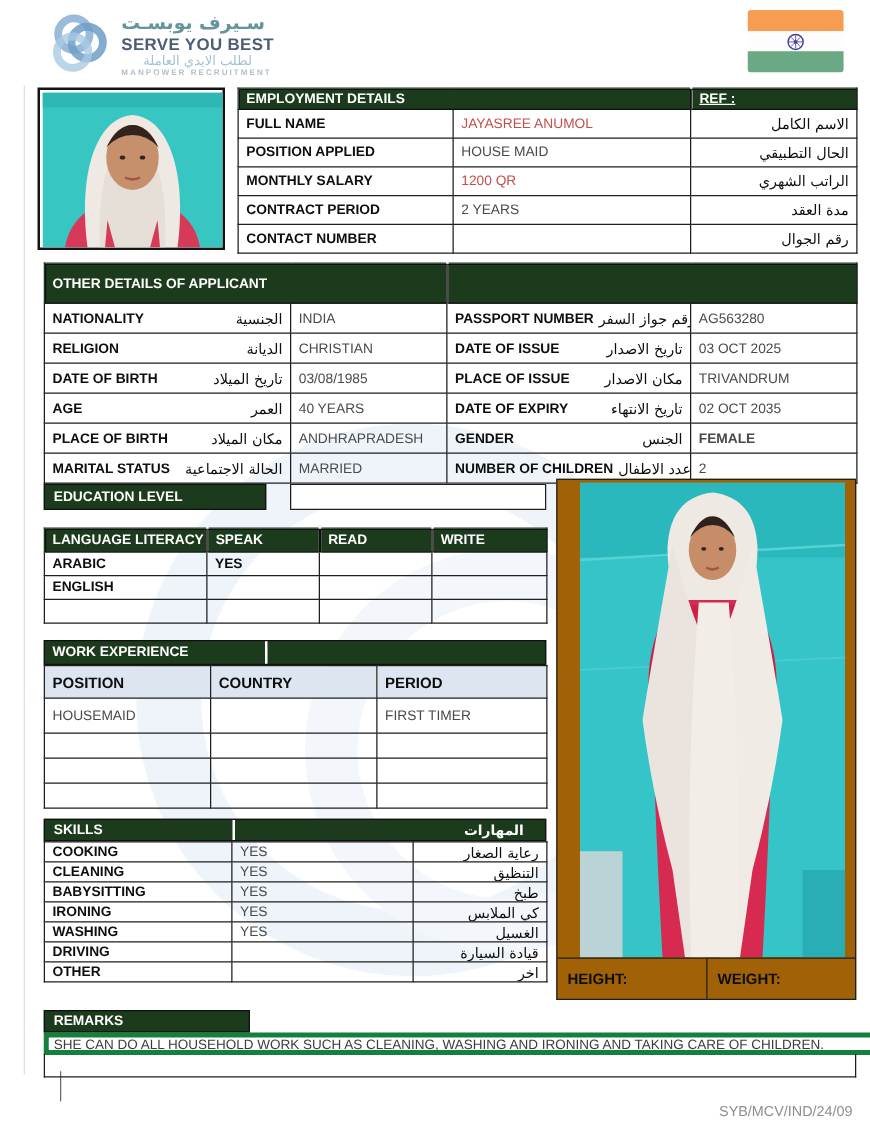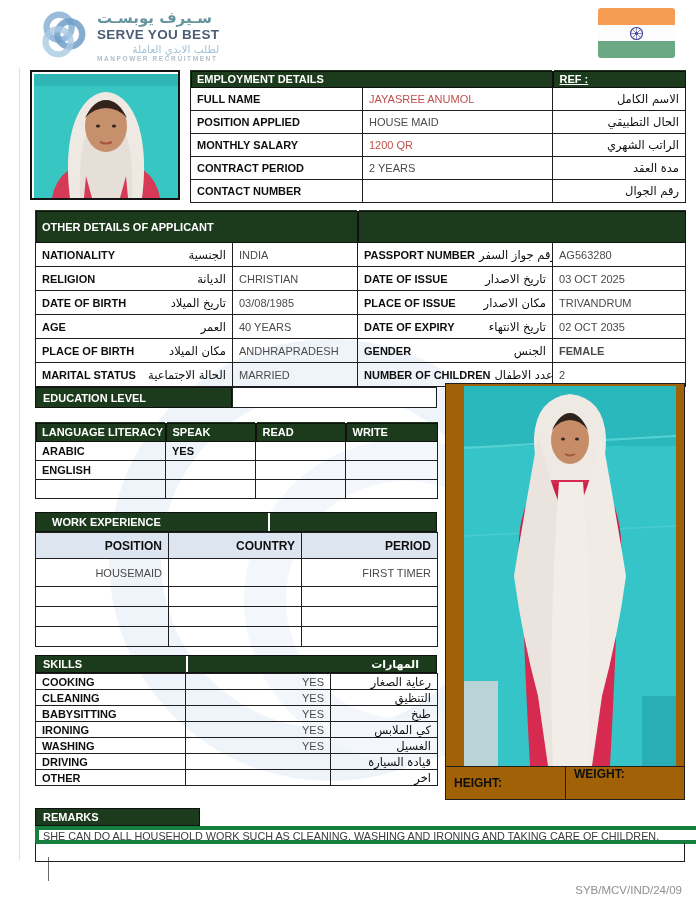--- a/index.html
+++ b/index.html
@@ -12,21 +12,21 @@
   .tbl td{border:1px solid #1f1f1f;padding:0 6px;vertical-align:middle;overflow:hidden;white-space:nowrap}
   .tbl td.gcell{background:#1c3a1c;color:#fff;font-weight:bold;border-color:#1c3a1c;outline:1px solid #101010;outline-offset:-1px}
   .tbl td.gcell.split{border-left:2px solid #fff}
   .lbl{font-weight:bold;color:#0e0e0e}
   .val{color:#4a4a4a}
   .red{color:#c0504d}
   .arx{font-family:"DejaVu Sans",sans-serif;font-size:11.5px;color:#0e0e0e}
   .ar-cell{text-align:right}
   .dual{display:flex;justify-content:space-between;align-items:center;gap:4px}
   .u{text-decoration:underline}
-  .ctr{text-align:right}
+  .ctr{text-align:left}
   .wm{position:absolute;left:40px;top:310px;width:600px;height:500px;opacity:.22;pointer-events:none}
   .lt-row{background:#dde6f0}
   .footer-ref{position:absolute;right:14px;top:884px;font-size:11.5px;color:#8f8f8f}
   .artifact{position:absolute;background:#c9c9c9}
   .photo-frame{position:absolute;border:2px solid #141414;background:#fff}
   .logo-text div{line-height:1.15}
 </style>
 </head>
 <body>
 
@@ -44,21 +44,21 @@
   <span style="display:block">
     <svg width="58" height="58" viewBox="0 0 60 60">
       <circle cx="27" cy="23" r="13" stroke="#8fb5d6" stroke-width="6.5" fill="none" opacity="0.9"></circle>
       <circle cx="38" cy="30" r="13" stroke="#6f9ec7" stroke-width="6.5" fill="none" opacity="0.85"></circle>
       <circle cx="26" cy="38" r="13" stroke="#a9c9e2" stroke-width="6.5" fill="none" opacity="0.8"></circle>
     </svg>
   </span>
   <span class="logo-text" style="display:block">
     <div class="arx" dir="rtl" style="font-size:15px;color:#64949c;font-weight:bold;text-align:left">سـيرف يوبسـت</div>
     <div style="font-size:13.5px;font-weight:bold;color:#4b5e75;letter-spacing:.3px">SERVE YOU BEST</div>
-    <div class="arx" dir="rtl" style="font-size:10.5px;color:#a3c3d6;text-align:right">لطلب الايدي العاملة</div>
+    <div class="arx" dir="rtl" style="font-size:10.5px;color:#a3c3d6;text-align:center">لطلب الايدي العاملة</div>
     <div style="font-size:6.5px;color:#b3bfc9;letter-spacing:1.6px;font-weight:bold">MANPOWER RECRUITMENT</div>
   </span>
 </div>
 
 <div class="abs" style="left:598px;top:8px;width:77px;height:50px;border-radius:3px;overflow:hidden">
   <div style="height:17px;background:#f79c53"></div>
   <div style="height:16px;background:#fdfdfd;display:flex;align-items:center;justify-content:center">
     <svg width="15" height="15" viewBox="0 0 20 20">
       <circle cx="10" cy="10" r="8" fill="none" stroke="#44449a" stroke-width="1.6"></circle>
       <circle cx="10" cy="10" r="2" fill="#44449a"></circle>
@@ -233,21 +233,21 @@
           <div class="dual">
             <span class="lbl">NUMBER OF CHILDREN</span>
             <span class="arx" dir="rtl">عدد الاطفال</span>
           </div>
         </td>
     <td class="val">2</td>
   </tr>
 </tbody>
   </table>
 
-<div class="green-bar" style="left:35px;top:387px;width:197px;height:21px">EDUCATION LEVEL</div>
+<div class="green-bar" style="left:35px;top:387px;width:178px;height:21px">EDUCATION LEVEL</div>
 <div class="abs" style="left:232px;top:387px;width:205px;height:21px;border:1px solid #1f1f1f;background:#fff"></div>
 
 <table class="tbl" style="left:35px;top:422px;width:402px">
   <colgroup>
       <col style="width:130px">
       <col style="width:90px">
       <col style="width:90px">
       <col style="width:92px">
     </colgroup>
   <tbody>
@@ -272,21 +272,21 @@
   <tr style="height:19px">
     <td></td>
     <td></td>
     <td></td>
     <td></td>
   </tr>
 </tbody>
   </table>
 
 <div class="green-bar" style="left:35px;top:512px;width:402px;height:20px;padding:0">
-  <span style="padding:0 16px;width:232px">WORK EXPERIENCE</span>
+  <span style="padding:0 6px;width:176px">WORK EXPERIENCE</span>
   <span style="border-left:2px solid #fff;height:100%;flex:1"></span>
 </div>
 <table class="tbl" style="left:35px;top:532px;width:402px">
   <colgroup>
       <col style="width:133px">
       <col style="width:133px">
       <col style="width:136px">
     </colgroup>
   <tbody>
       <tr style="height:26px" class="lt-row">
@@ -388,21 +388,21 @@
       <path d="M88,44 Q96,27 106,27 Q116,27 124,44 Q116,34 106,34 Q96,34 88,44 Z" fill="#2e221c"></path>
       <ellipse cx="99" cy="53" rx="2" ry="1.5" fill="#33251f"></ellipse>
       <ellipse cx="113" cy="53" rx="2" ry="1.5" fill="#33251f"></ellipse>
       <path d="M101,68 Q106,71 111,68" stroke="#a4553f" stroke-width="2" fill="none"></path>
     </svg>
   </div>
   <div style="position:absolute;left:0;right:0;bottom:0;height:33px;border-top:1px solid #1f1f1f;display:flex">
     <div style="width:120px;border-right:1px solid #1f1f1f;display:flex;align-items:center;padding:0 8px">
       <span class="lbl" style="font-size:12px">HEIGHT:</span>
     </div>
-    <div style="flex:1;display:flex;padding:0 8px">
+    <div style="flex:1;display:flex;align-items:center;padding:0 8px">
       <span class="lbl" style="font-size:12px">WEIGHT:</span>
     </div>
   </div>
 </div>
 
 <div class="green-bar" style="left:35px;top:808px;width:165px;height:18px">REMARKS</div>
 <div class="abs" style="left:35px;top:826px;width:668px;height:18px;border:4px solid #15803d;display:flex;align-items:flex-start;padding:0 4px;background:transparent">
   <span style="font-size:10.8px;color:#3c3c3c;white-space:nowrap">SHE CAN DO ALL HOUSEHOLD WORK SUCH AS CLEANING, WASHING AND IRONING AND TAKING CARE OF CHILDREN.</span>
 </div>
 <div class="abs" style="left:35px;top:843px;width:650px;height:19px;border:1px solid #1f1f1f;border-top:none"></div>

